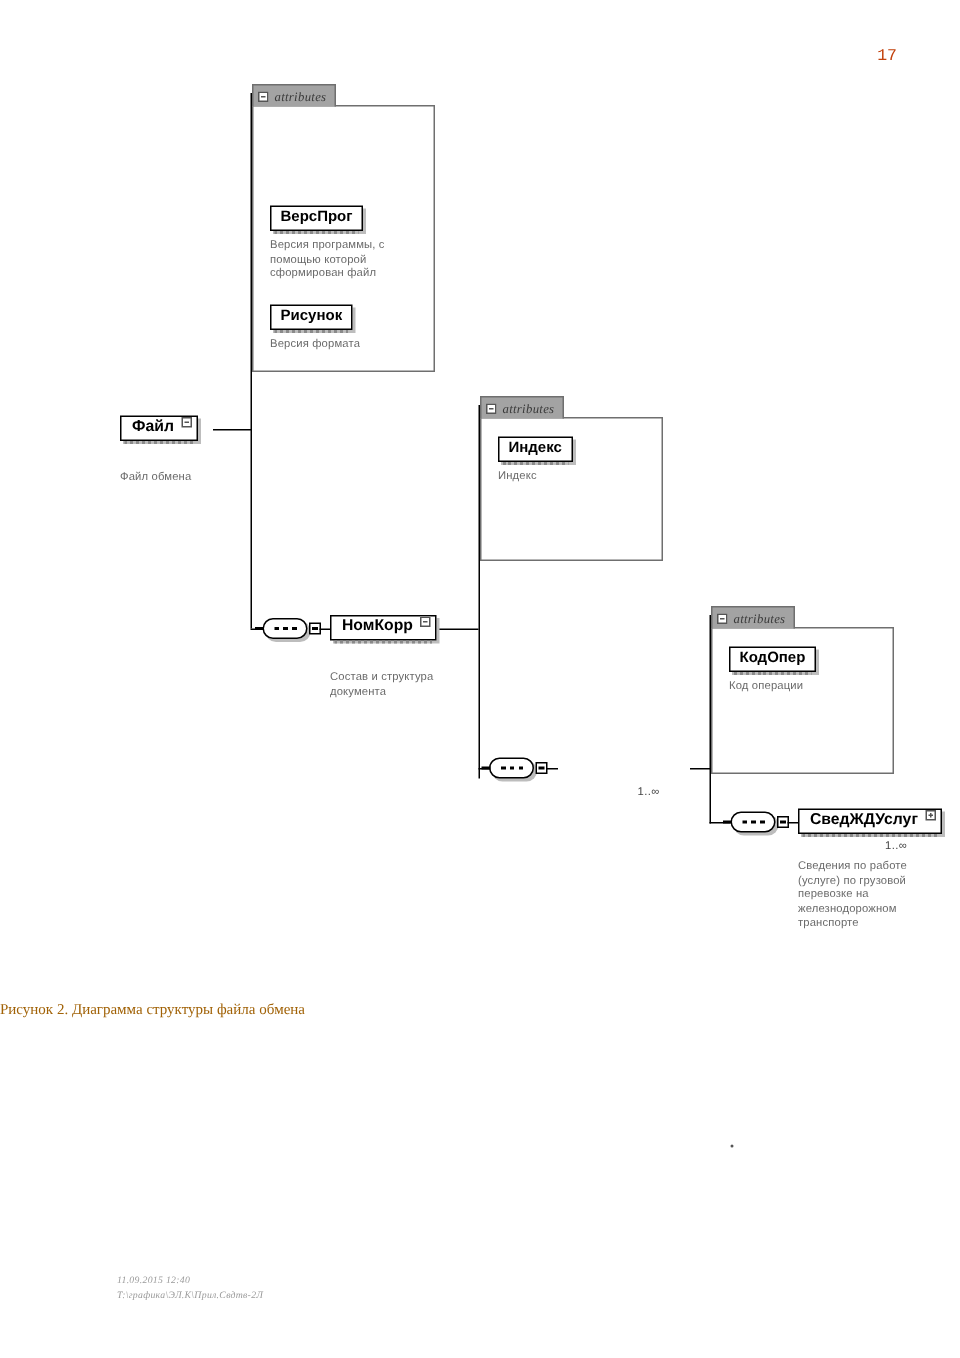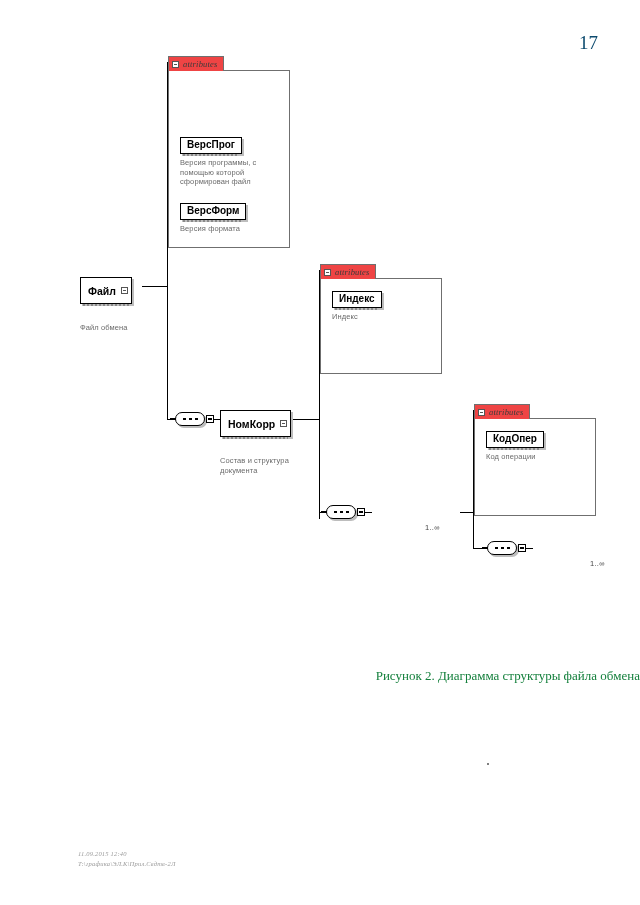--- a/index.html
+++ b/index.html
@@ -9,34 +9,34 @@
     font-family:"Liberation Sans", sans-serif;
     color:#000;
     position:relative;
     overflow:hidden;
   }
   .page{position:absolute;left:0;top:0;width:640px;height:905px;}
 
   .page-number{
     position:absolute;
     right:42px;top:32px;
-    font-family:Liberation Serif, serif;
-    font-size:19px;
-    color:#0c4a6e;
+    font-family:Liberation Mono, monospace;
+    font-size:11px;
+    color:#c2410c;
   }
 
   
   .attr-panel{position:absolute;}
   .attr-tab{
     position:absolute;left:0;top:0;
     height:15px;
     box-sizing:border-box;
     border:1px solid #6f6f6f;
     border-bottom:none;
-    background:#ef4444;
+    background:#a3a3a3;
     padding:0 5px 0 3px;
     display:flex;align-items:center;gap:4px;
     z-index:3;
   }
   .attr-tab-label{
     font-family:"Liberation Serif", serif;
     font-style:italic;
     font-size:8.5px;
     color:#3a3a3a;
     letter-spacing:.2px;
@@ -105,24 +105,24 @@
     line-height:9.5px;
     color:#6a6a6a;
     white-space:pre-line;
     letter-spacing:.1px;
   }
 
   
   .node{position:absolute;}
   .node-box{
     position:relative;
-    display:flex;align-items:center;
+    display:flex;align-items:flex-start;
     border:1.5px solid #000;
     background:#fff;
-    height:27px;
+    height:17px;
     padding:0 3px 0 7px;
     box-shadow:2px 2px 0 #bdbdbd;
     box-sizing:border-box;
   }
   .node-label{
     font-family:"Liberation Sans", sans-serif;
     font-weight:bold;
     font-size:10.5px;
     line-height:12px;
     color:#000;
@@ -182,24 +182,24 @@
   }
 
   
   .hline{position:absolute;height:0;border-top:1.5px solid #000;}
   .vline{position:absolute;width:0;border-left:1.5px solid #000;}
 
   
   .caption{
     position:absolute;
     left:0;right:0;
-    text-align:right;
+    text-align:left;
     font-family:"Liberation Serif", serif;
-    font-size:13px;
-    color:#15803d;
+    font-size:10px;
+    color:#a16207;
   }
   .footer{
     position:absolute;
     left:78px;
     font-family:"Liberation Serif", serif;
     font-style:italic;
     font-size:6.5px;
     line-height:9px;
     color:#9a9a9a;
     letter-spacing:.2px;
@@ -229,21 +229,21 @@
         <span>ВерсПрог</span>
         <span class="dash-under"></span>
       </div>
       <div class="attr-desc">Версия программы, с
 помощью которой
 сформирован файл</div>
     </div>
 
     <div class="attr-item" style="left:12px;top:144px;">
       <div class="attr-chip">
-        <span>ВерсФорм</span>
+        <span>Рисунок</span>
         <span class="dash-under"></span>
       </div>
       <div class="attr-desc">Версия формата</div>
     </div>
   </div>
 
   <div class="attr-panel" style="left:320px;top:264px;width:122px;height:110px;">
     <div class="attr-tab">
       <span class="minus-box"></span>
       <span class="attr-tab-label">attributes</span>
@@ -321,20 +321,32 @@
   <div class="hline" style="left:364px;top:512px;width:8px;"></div>
 
   <div class="cardinality" style="left:425px;top:523px;">1..∞</div>
 
   <div class="seq" style="left:487px;top:541px;">
     <span class="dots"></span>
   </div>
   <div class="connector-sq" style="left:518px;top:544px;"></div>
   <div class="hline" style="left:525px;top:548px;width:8px;"></div>
 
+  <div class="node" style="left:532px;top:539px;">
+    <div class="node-box">
+      <span class="node-label">СведЖДУслуг</span>
+      <span class="plus-box"></span>
+      <span class="dash-under"></span>
+    </div>
+    <div class="node-desc" style="margin-top:16px;">Сведения по работе
+(услуге) по грузовой
+перевозке на
+железнодорожном
+транспорте</div>
+  </div>
   <div class="cardinality" style="left:590px;top:559px;">1..∞</div>
 
   <div class="caption" style="top:668px;">Рисунок 2. Диаграмма структуры файла обмена</div>
 
   <div class="dot-mark" style="left:487px;top:763px;"></div>
 
   <div class="footer" style="top:849px;">11.09.2015 12:40</div>
   <div class="footer" style="top:859px;">T:\графика\ЭЛ.К\Прил.Свдтв-2Л</div>
 
 </div>

